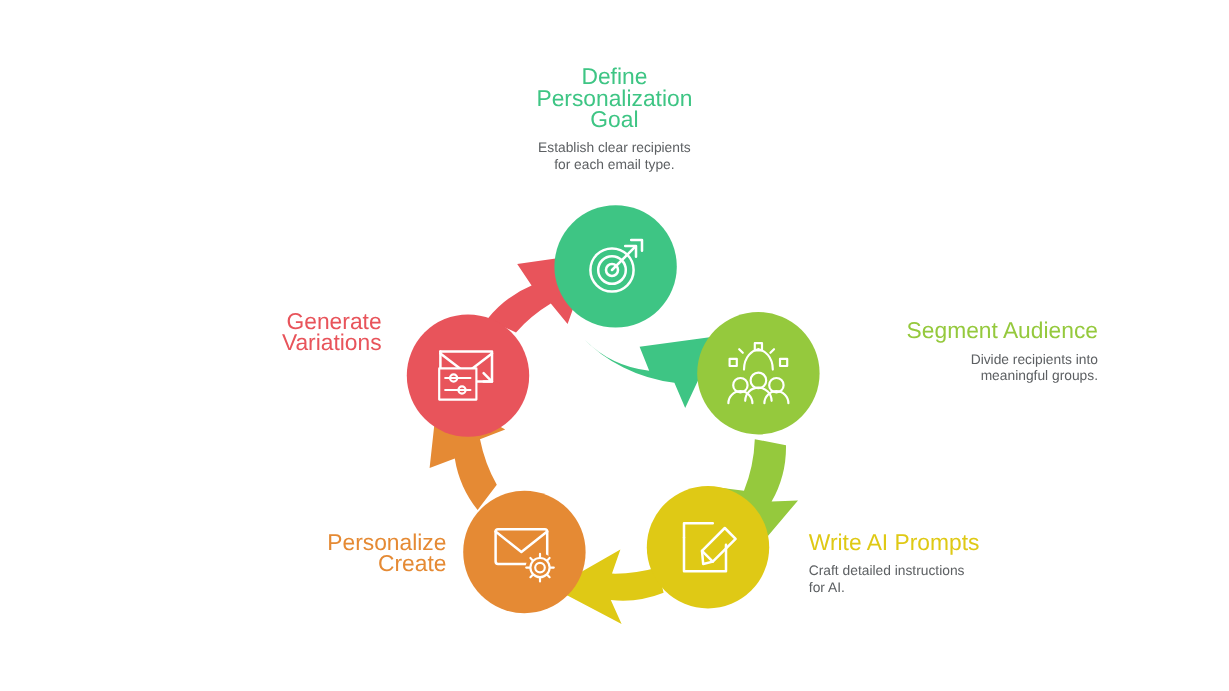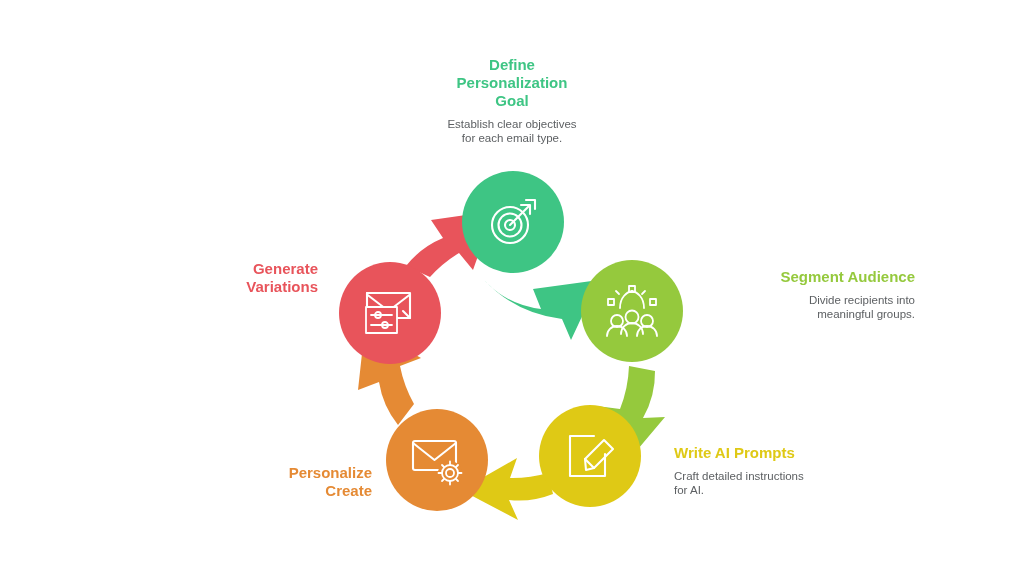--- a/index.html
+++ b/index.html
@@ -6,31 +6,31 @@
   body{
     width:1024px;height:576px;background:#ffffff;
     font-family:"Liberation Sans", sans-serif;
     overflow:hidden;position:relative;
   }
   #stage{position:absolute;inset:0;}
   svg#cycle{position:absolute;left:0;top:0;width:1024px;height:576px;}
 
   .label-block{position:absolute;}
   .label-title{
-    font-size:15px;font-weight:bold;line-height:18px;margin:0 0 7px 0;
+    font-size:19px;font-weight:normal;line-height:18px;margin:0 0 7px 0;
   }
   .label-desc{
     font-size:11.5px;line-height:14px;color:#5d6063;margin:0;font-weight:400;
   }
 
   
   #lbl-0{left:412px;top:56px;width:200px;text-align:center;}
   #lbl-1{left:705px;top:268px;width:210px;text-align:right;}
   #lbl-2{left:674px;top:444px;width:210px;text-align:left;}
-  #lbl-3{left:206px;top:464px;width:166px;text-align:right;}
+  #lbl-3{left:206px;top:444px;width:166px;text-align:right;}
   #lbl-4{left:156px;top:260px;width:162px;text-align:right;}
 
   .icon-glyph{fill:none;stroke:#ffffff;stroke-width:2.1;
     stroke-linecap:round;stroke-linejoin:round;}
   .icon-glyph-thin{fill:none;stroke:#ffffff;stroke-width:1.8;
     stroke-linecap:round;stroke-linejoin:round;}
 </style>
 </head>
 <body>
 
@@ -173,21 +173,21 @@
 
   </svg>
 
   <div class="label-block" id="lbl-0">
     <div class="label-title" style="color:#3ec584;">
       <span>Define</span><br>
       <span>Personalization</span><br>
       <span>Goal</span>
     </div>
     <div class="label-desc">
-      <span>Establish clear objectives</span><br>
+      <span>Establish clear recipients</span><br>
       <span>for each email type.</span>
     </div>
   </div>
 
   <div class="label-block" id="lbl-1">
     <div class="label-title" style="color:#95c93d;">
       <span>Segment Audience</span>
     </div>
     <div class="label-desc">
       <span>Divide recipients into</span><br>

